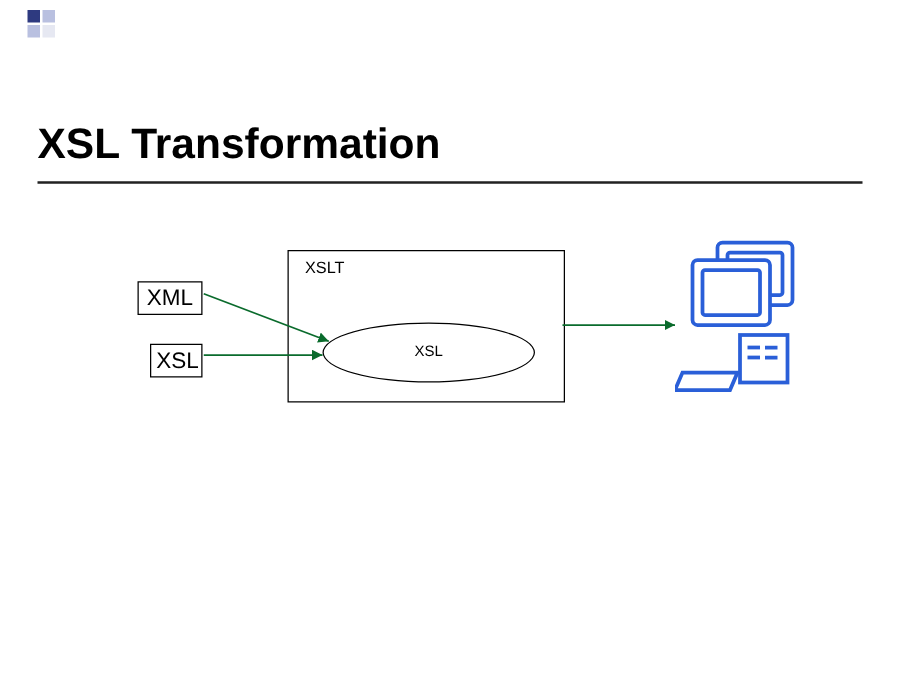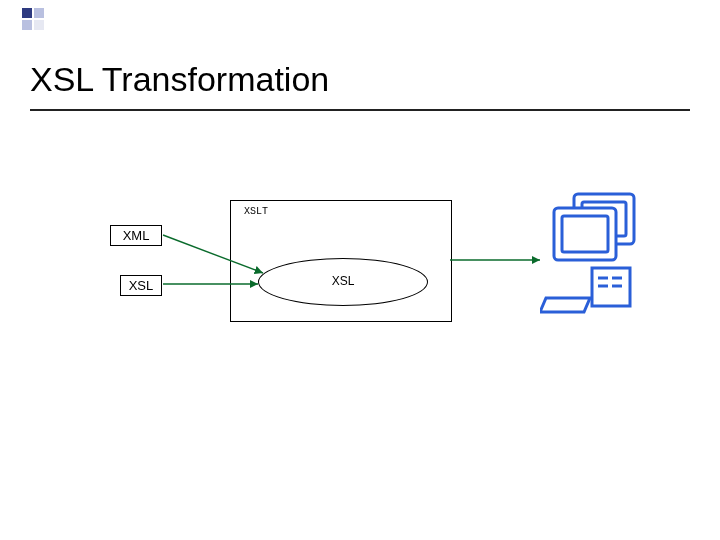--- a/index.html
+++ b/index.html
@@ -32,58 +32,58 @@
     position: absolute;
     left: 30px;
     top: 60px;
     width: 660px;
     border-bottom: 2px solid #222;
     padding-bottom: 10px;
   }
   .title-text {
     font-size: 34px;
     color: #000;
-    font-weight: 400;
+    font-weight: 700;
+    margin-top: 36px;
   }
 
   .diagram {
     position: absolute;
     left: 0;
     top: 0;
     width: 720px;
     height: 540px;
   }
 
   .label-box {
     position: absolute;
     border: 1px solid #000;
     background: #fff;
-    font-size: 13px;
+    font-size: 18px;
     text-align: center;
     padding: 2px 4px;
     box-sizing: border-box;
   }
   .xml-box { left: 110px; top: 225px; width: 52px; }
   .xsl-box { left: 120px; top: 275px; width: 42px; }
 
   .proc-box {
     position: absolute;
     left: 230px;
     top: 200px;
     width: 220px;
     height: 120px;
     border: 1px solid #000;
     background: #fff;
   }
   .xslt-label {
     position: absolute;
     left: 244px;
     top: 206px;
-    font-size: 10px;
-    font-family: Liberation Mono, monospace;
+    font-size: 13px;
   }
   .transform-ellipse {
     position: absolute;
     left: 258px;
     top: 258px;
     width: 168px;
     height: 46px;
     border: 1px solid #000;
     border-radius: 50%;
     display: flex;

